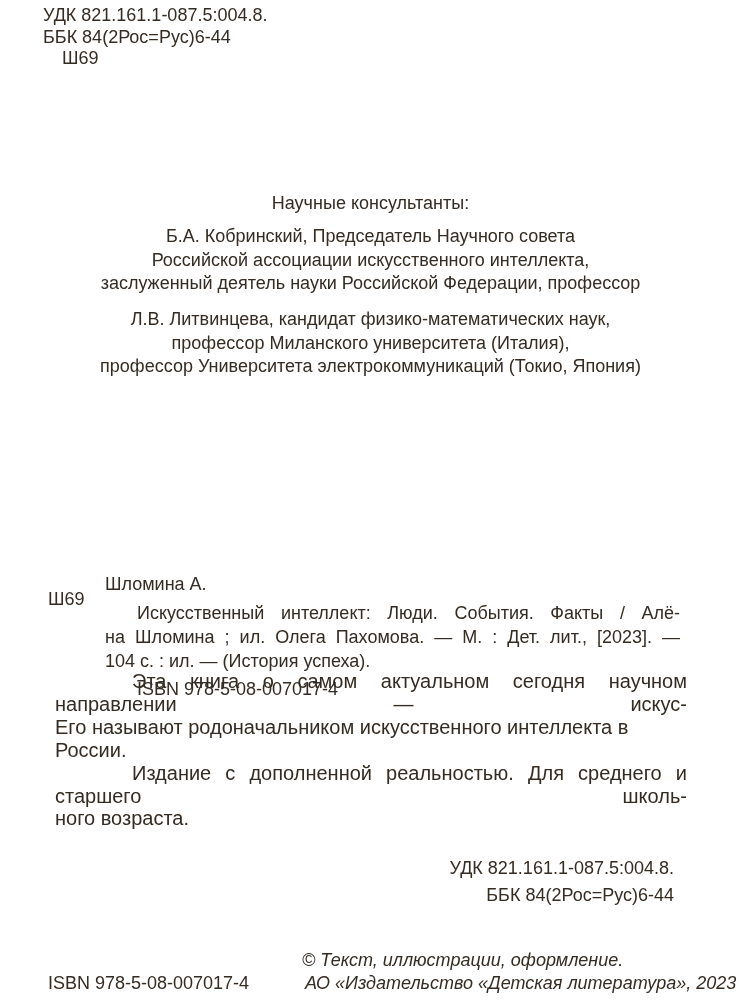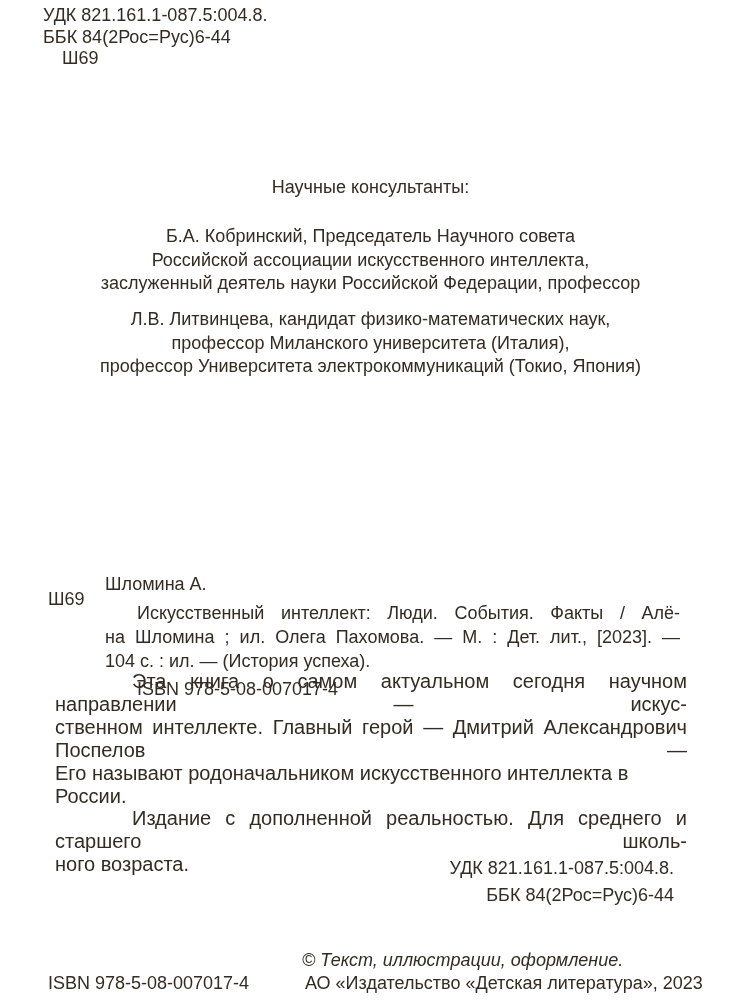--- a/index.html
+++ b/index.html
@@ -18,21 +18,21 @@
     overflow: hidden;
   }
   .abs { position: absolute; }
 
   
   .top-codes { left: 43px; top: 5px; line-height: 21.5px; }
   .sign-indent { padding-left: 19px; }
 
   
   .centered { left: 0; width: 741px; text-align: center; }
-  .consultants-heading { top: 177px; }
+  .consultants-heading { top: 193px; }
   .consultant-1 { top: 225px; line-height: 23.5px; }
   .consultant-2 { top: 308px; line-height: 23.5px; }
 
   
   .catalog-author { left: 105px; top: 564px; margin-top: 10px; }
   .catalog-sign { left: 48px; top: 589px; }
   .catalog-lines { left: 105px; top: 589px; width: 575px; line-height: 24.2px; }
   .catalog-isbn { left: 137px; top: 679px; }
 
   
@@ -42,21 +42,21 @@
 
   
   .jl { text-align: justify; text-align-last: justify; }
 
   
   .bottom-codes { right: 67px; top: 855px; text-align: right; line-height: 26.5px; }
 
   
   .footer-isbn { left: 48px; top: 973px; }
   .footer-copyright { left: 302px; top: 950px; font-style: italic; }
-  .footer-publisher { left: 305px; top: 973px; }
+  .footer-publisher { left: 305px; top: 973px; font-style: italic; }
 </style>
 </head>
 <body>
 
 <div class="page">
 
   <div class="abs top-codes">
     <div>УДК 821.161.1-087.5:004.8.</div>
     <div>ББК 84(2Рос=Рус)6-44</div>
     <div class="sign-indent">Ш69</div>
@@ -82,21 +82,20 @@
   <div class="abs catalog-lines">
     <div class="jl indent-sm">Искусственный интеллект: Люди. События. Факты / Алё-</div>
     <div class="jl">на Шломина ; ил. Олега Пахомова. — М. : Дет. лит., [2023]. —</div>
     <div>104 с. : ил. — (История успеха).</div>
   </div>
 
   <div class="abs catalog-isbn">ISBN 978-5-08-007017-4</div>
 
   <div class="abs annotation">
     <div class="jl indent">Эта книга о самом актуальном сегодня научном направлении — искус-</div>
-    <div class="jl">ственном интеллекте. Главный герой — Дмитрий Александрович Поспелов —</div>
     <div>Его называют родоначальником искусственного интеллекта в России.</div>
     <div class="jl indent">Издание с дополненной реальностью. Для среднего и старшего школь-</div>
     <div>ного возраста.</div>
   </div>
 
   <div class="abs bottom-codes">
     <div>УДК 821.161.1-087.5:004.8.</div>
     <div>ББК 84(2Рос=Рус)6-44</div>
   </div>
 

